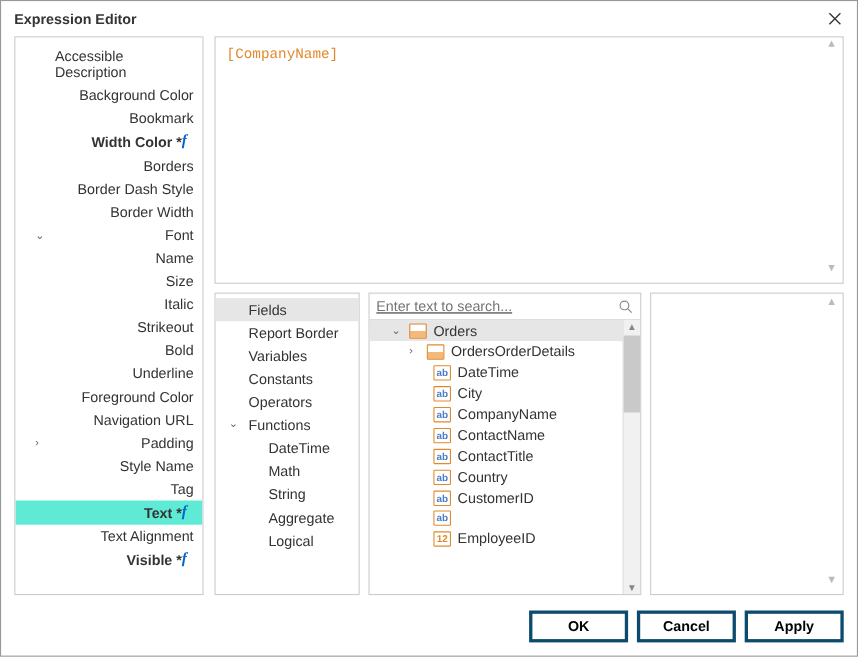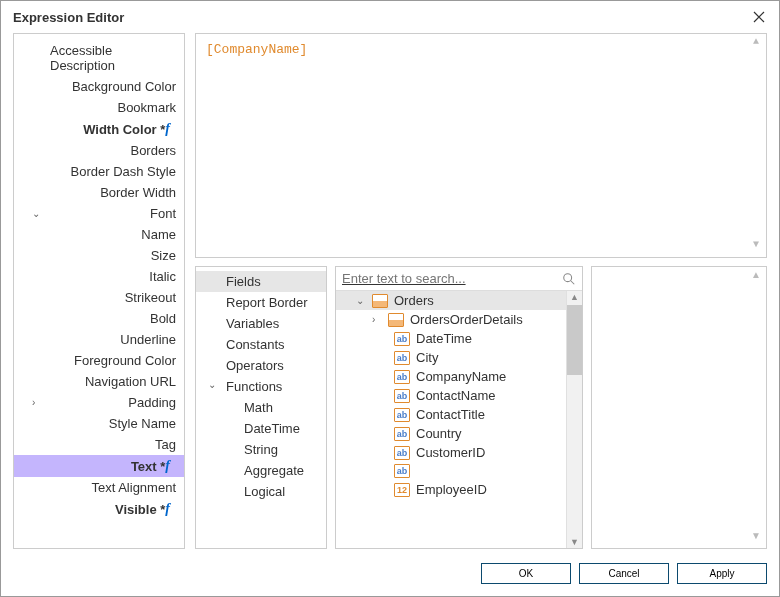--- a/index.html
+++ b/index.html
@@ -46,21 +46,21 @@
   padding: 3px 8px 3px 36px;
   cursor: pointer;
   position: relative;
   display: flex;
   justify-content: flex-end;
   align-items: center;
 }
 .prop-item.lvl1 { padding-left: 36px; }
 .prop-item.lvl2 { padding-left: 54px; }
 .prop-item.bold { font-weight: 600; }
-.prop-item.selected { background: #c4b5fd; }
+.prop-item.selected { background: #5eead4; }
 .prop-item .fx {
   font-style: italic;
   font-family: Georgia, serif;
   color: #0066cc;
   font-weight: bold;
   font-size: 14px;
   margin-right: 6px;
 }
 .tree-caret {
   position: absolute;
@@ -198,24 +198,25 @@
 }
 .footer {
   display: flex;
   justify-content: flex-end;
   gap: 8px;
   padding: 6px 12px 12px 12px;
 }
 .btn {
   min-width: 90px;
   padding: 4px 10px;
-  border: 1px solid #0c4a6e;
+  border: 3px solid #0c4a6e;
   background: #fff;
   cursor: pointer;
-  font-size: 10px;
+  font-size: 13px;
+  font-weight: bold;
 }
 </style>
 </head>
 <body>
 
 <div class="titlebar">
   <span class="title">Expression Editor</span>
   <span class="close-btn">
     <svg width="12" height="12" viewBox="0 0 12 12">
         <path d="M1 1 L11 11 M11 1 L1 11" stroke="#333" stroke-width="1.2" fill="none"></path>
@@ -306,22 +307,22 @@
     </div>
 
     <div class="lower">
       <div class="cat-panel" id="cat-panel">
           <div class="cat-item lvl1 selected"><span>Fields</span></div>
           <div class="cat-item lvl1"><span>Report Border</span></div>
           <div class="cat-item lvl1"><span>Variables</span></div>
           <div class="cat-item lvl1"><span>Constants</span></div>
           <div class="cat-item lvl1"><span>Operators</span></div>
           <div class="cat-item lvl1"><span class="tree-caret">⌄</span><span>Functions</span></div>
+          <div class="cat-item lvl2"><span>DateTime</span></div>
           <div class="cat-item lvl2"><span>Math</span></div>
-          <div class="cat-item lvl2"><span>DateTime</span></div>
           <div class="cat-item lvl2"><span>String</span></div>
           <div class="cat-item lvl2"><span>Aggregate</span></div>
           <div class="cat-item lvl2"><span>Logical</span></div>
         </div>
 
       <div class="fields-panel">
         <div class="search-row">
           <input class="search-input" placeholder="Enter text to search..." style="">
           <svg class="search-icon" viewBox="0 0 16 16">
               <circle cx="6.5" cy="6.5" r="4.5" fill="none" stroke="#888" stroke-width="1.2"></circle>

